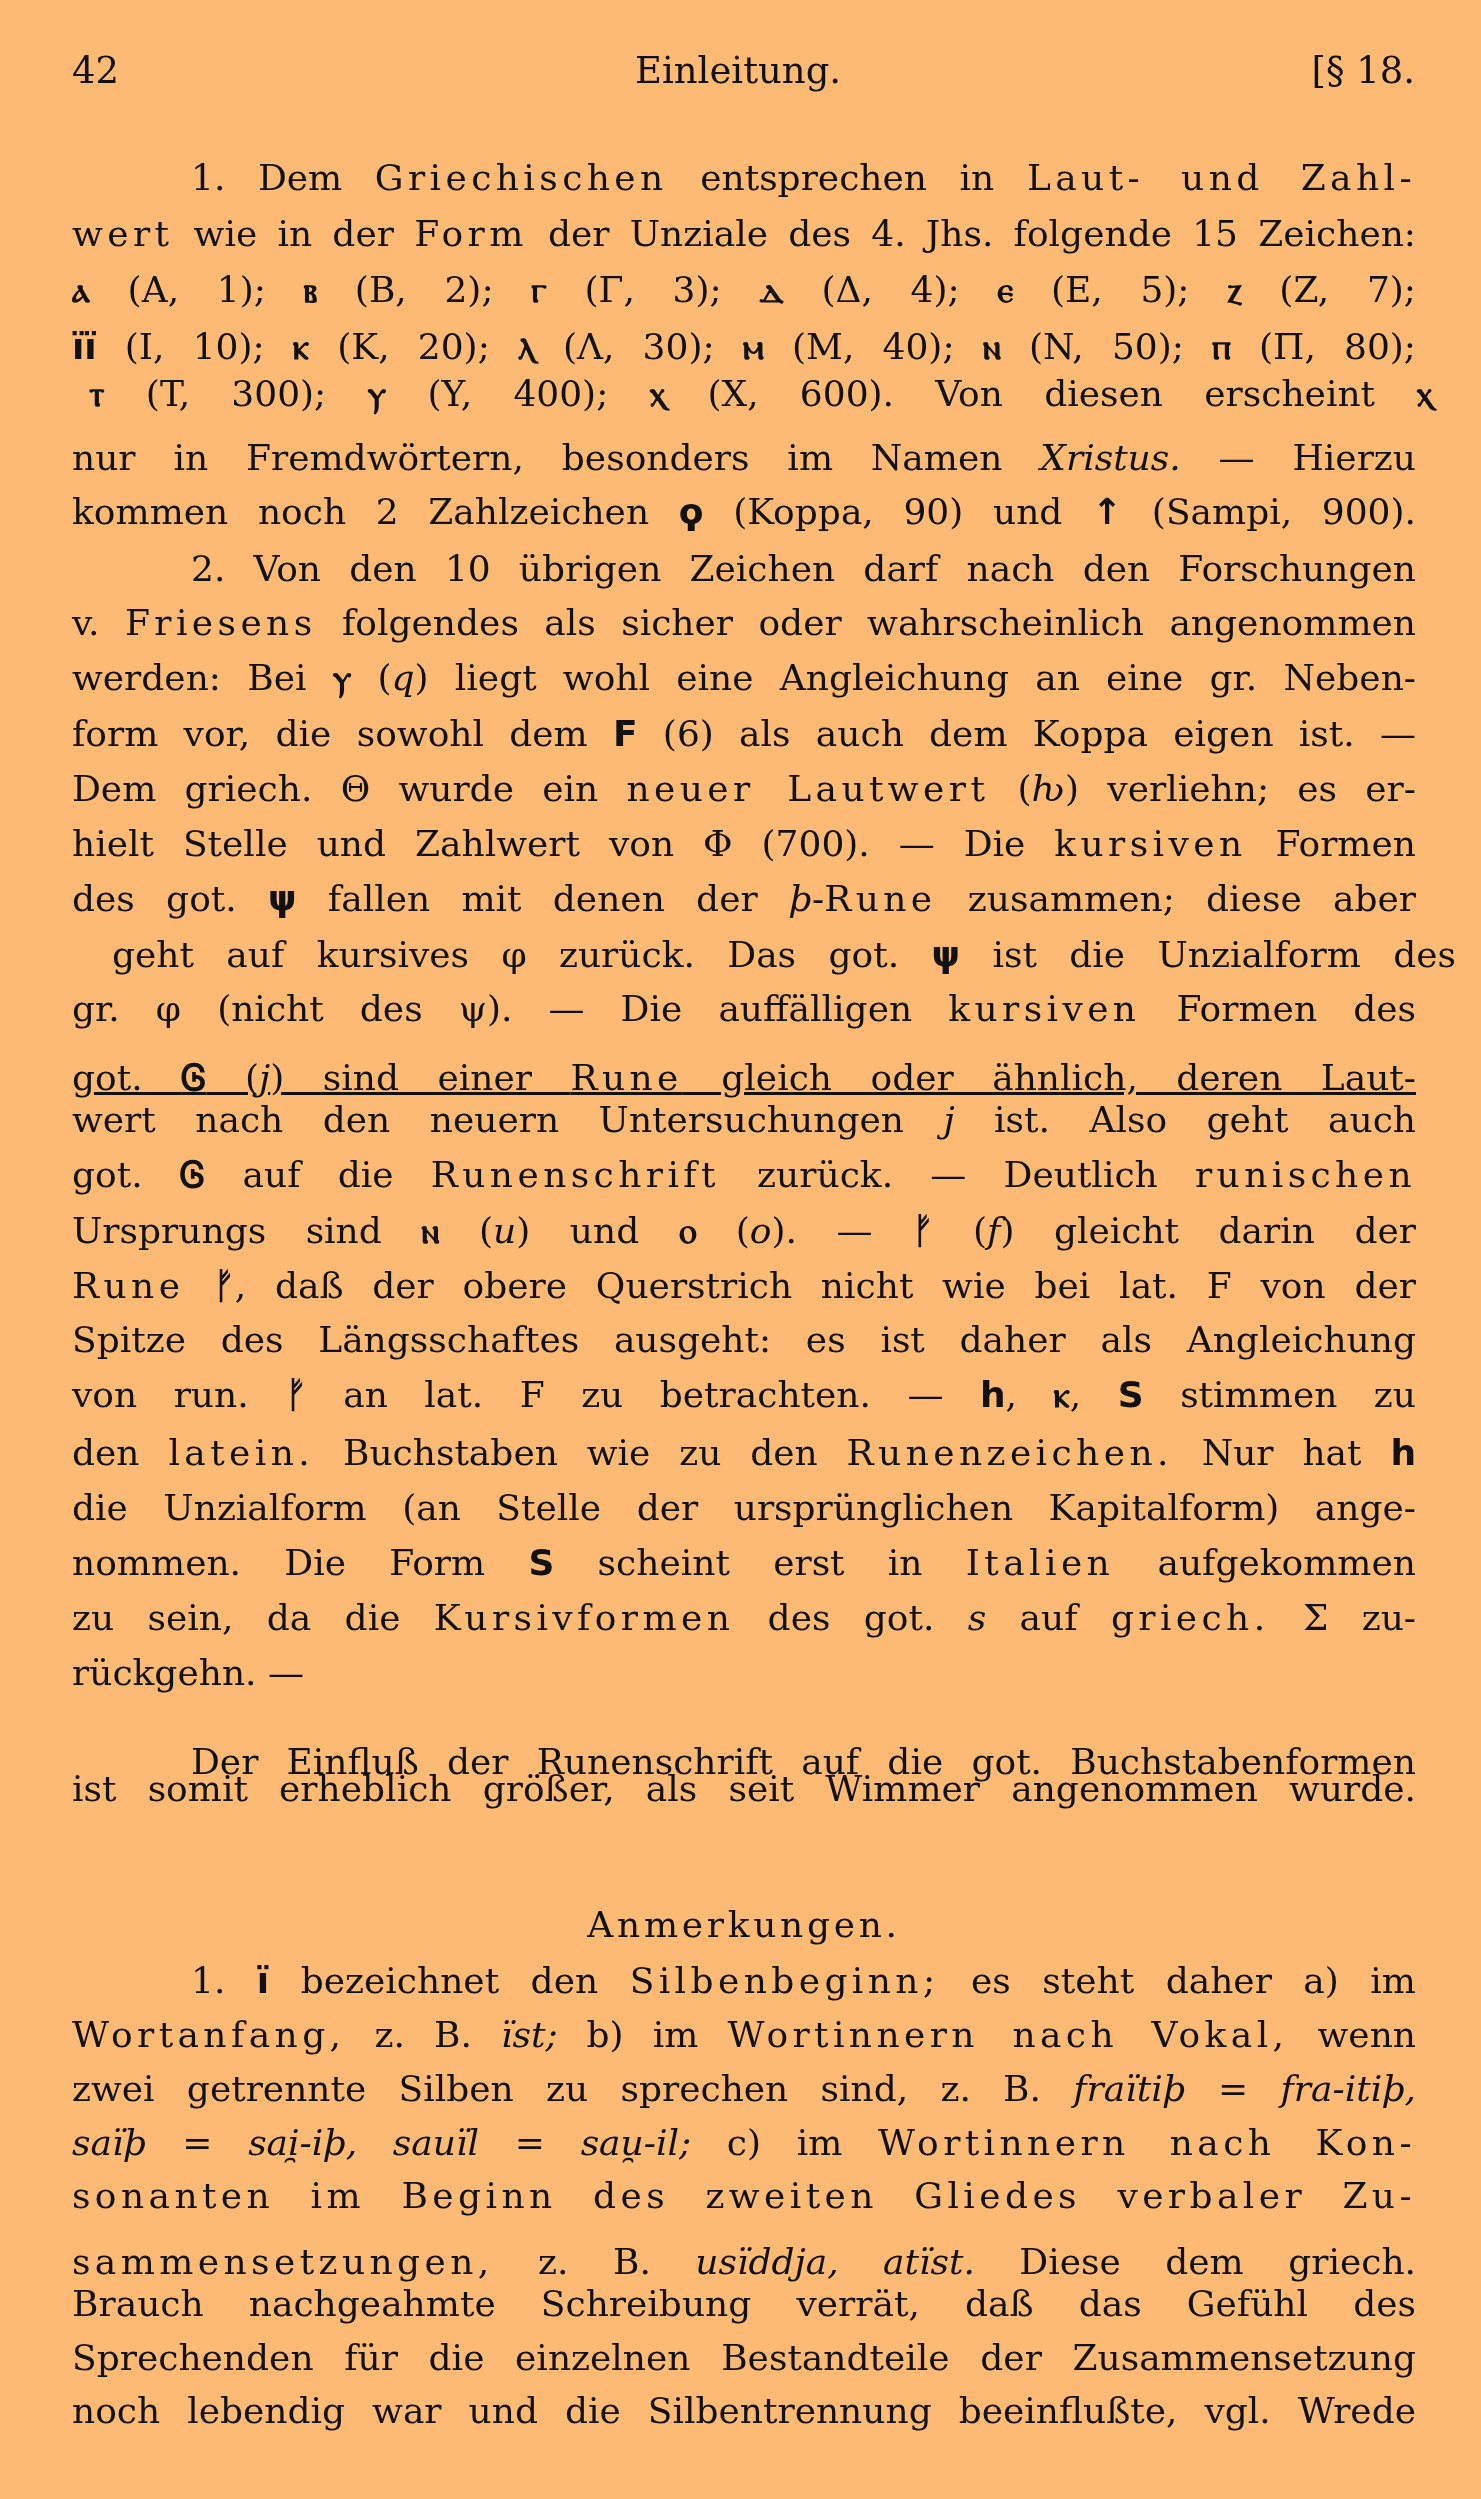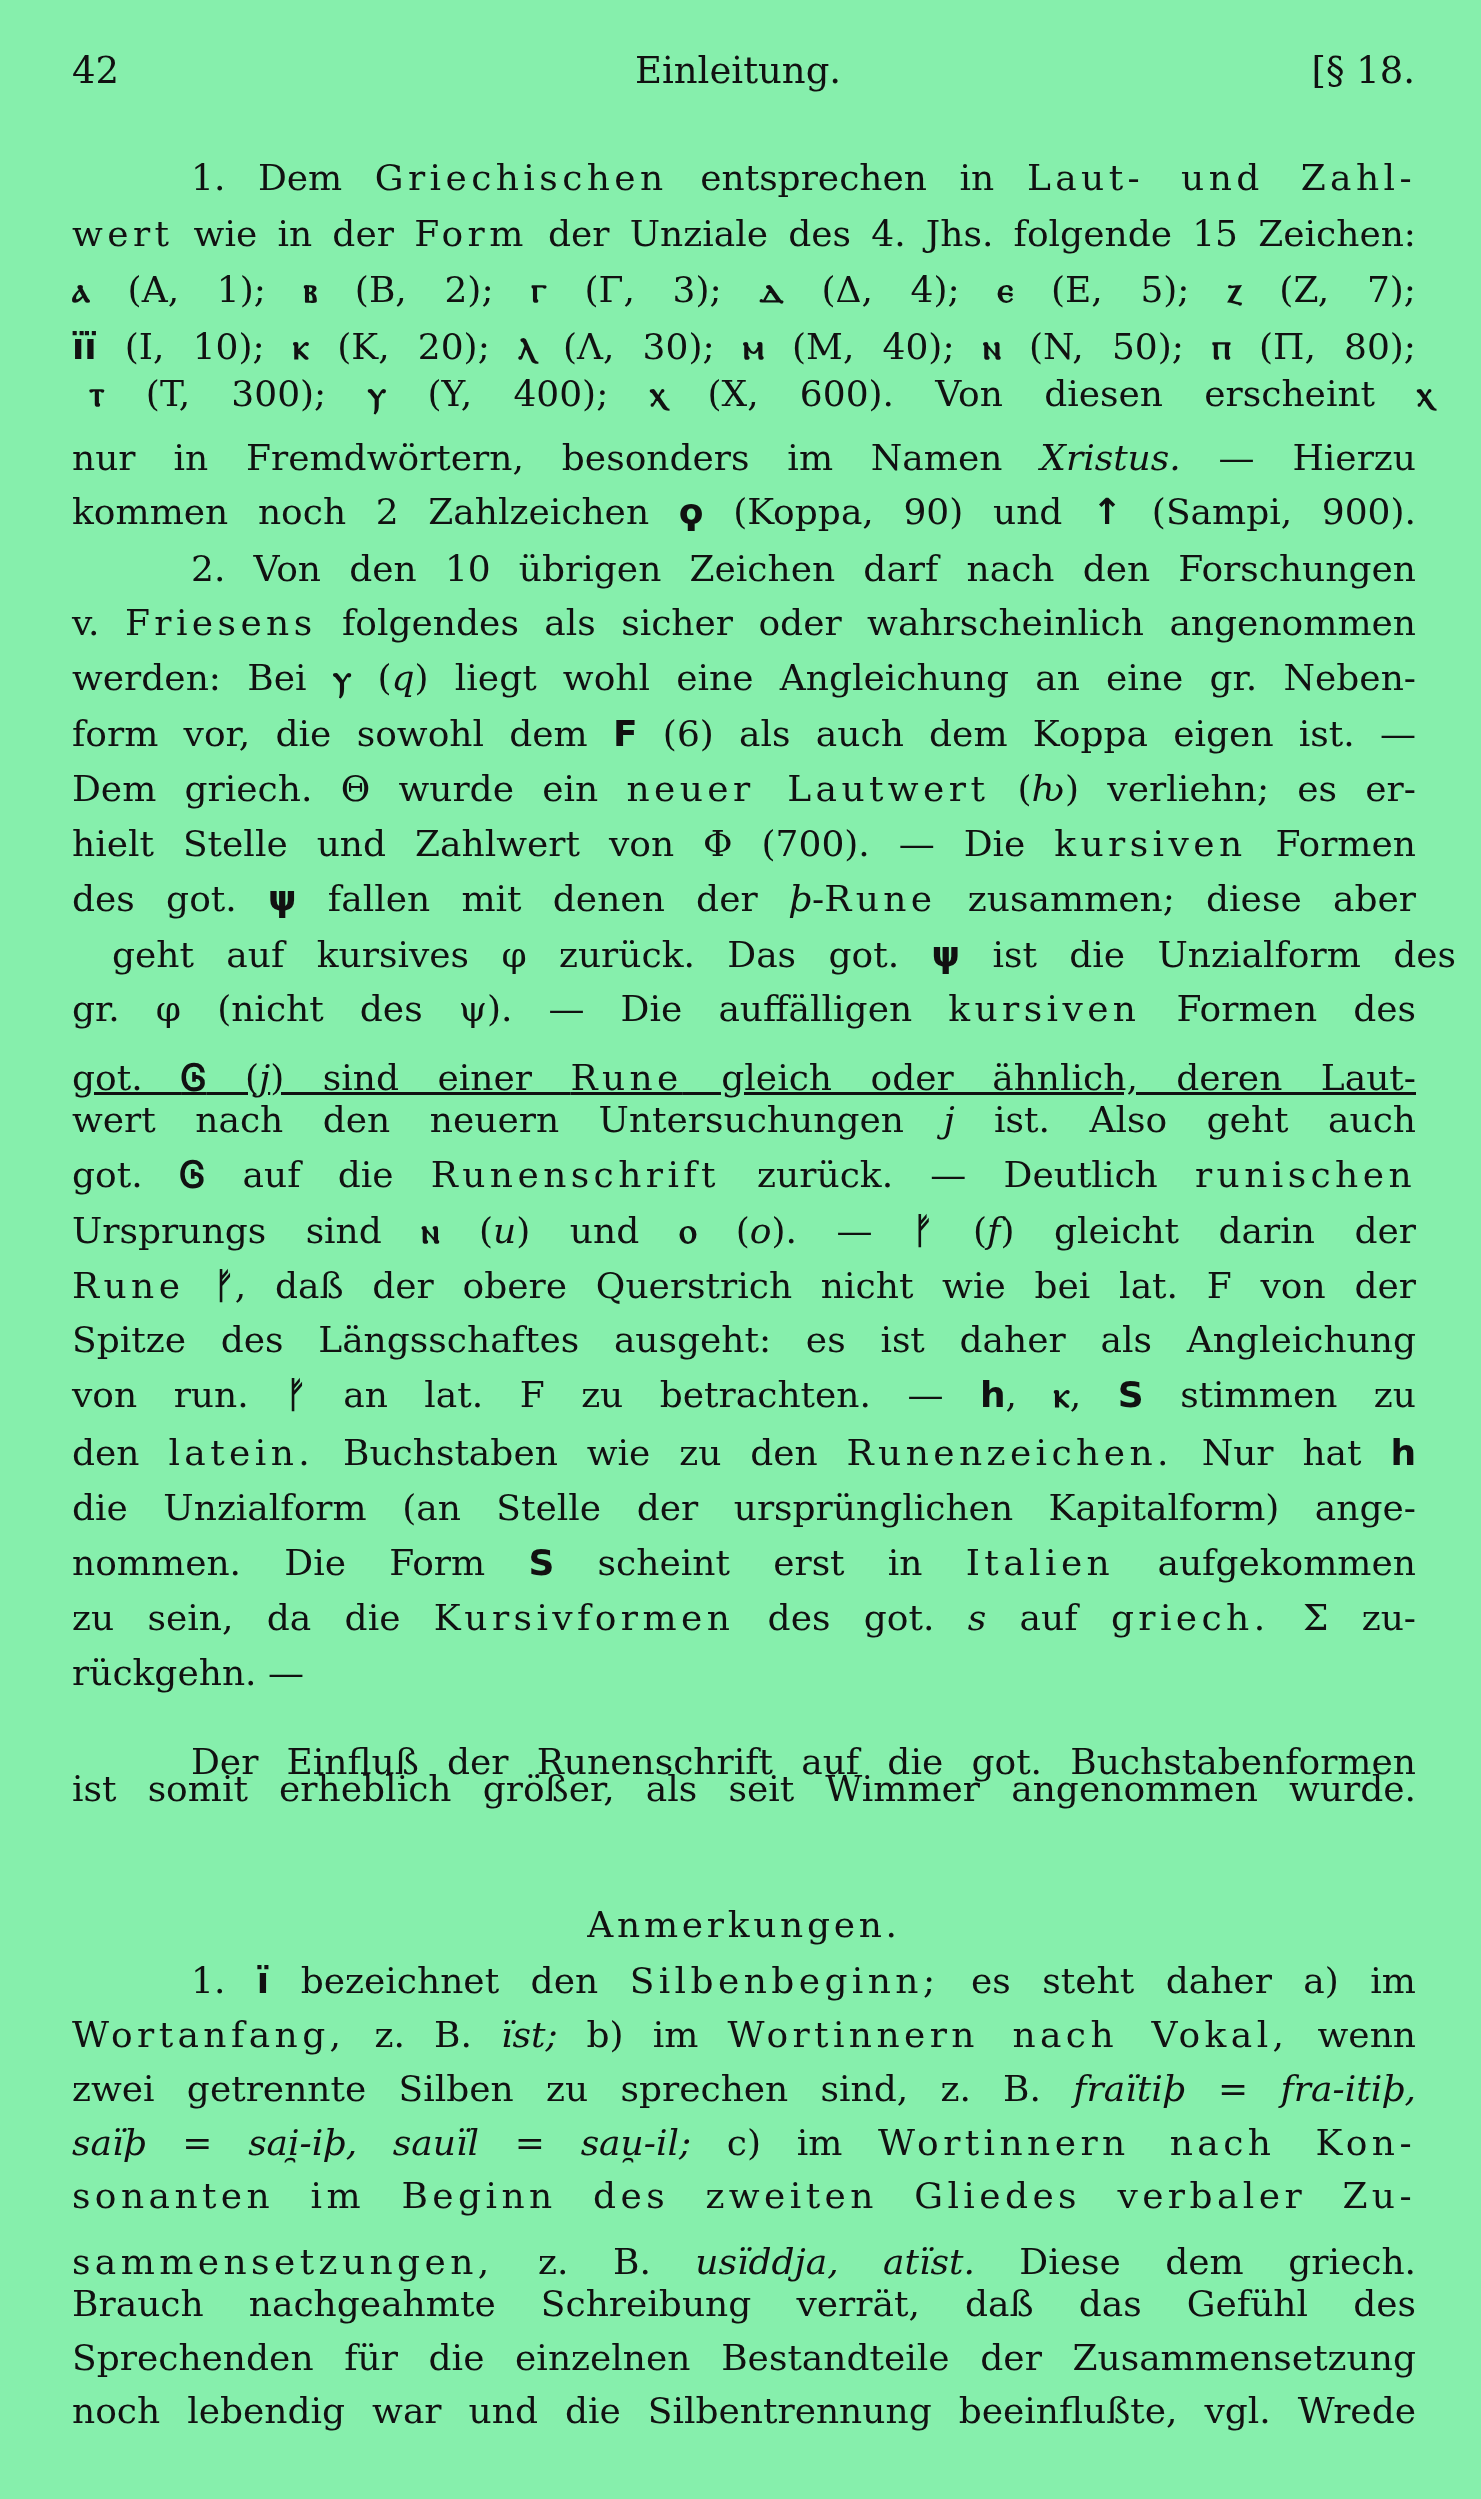--- a/index.html
+++ b/index.html
@@ -1,18 +1,18 @@
 <!DOCTYPE html>
 <html style="font-size:10px"><head>
 <meta charset="utf-8">
 <style>
   html, body { margin:0; padding:0; background:#ffffff; }
   body { width:1481px; height:2500px; position:relative; overflow:hidden;
          font-family:"DejaVu Serif","Liberation Serif", serif; color:#111; }
-  .page { position:absolute; left:0; top:0; width:1481px; height:2500px; background:#86efac; }
+  .page { position:absolute; left:0; top:0; width:1481px; height:2500px; background:#fdba74; }
   .hdr { position:absolute; top:49px; height:44px; font-size:37px; line-height:44px; }
   .hdr-num { left:72px; }
   .hdr-title { left:0; width:1476px; text-align:center; }
   .hdr-sec { right:66px; }
   .line { position:absolute; left:72px; width:1344px; height:56px;
           font-size:36px; line-height:56px; white-space:nowrap;
           text-align:justify; text-align-last:justify; overflow:visible; }
   .line.indent { left:191px; width:1225px; }
   .line.last { text-align-last:left; }
   .line.center { text-align:center; text-align-last:center; letter-spacing:3.7px; }

